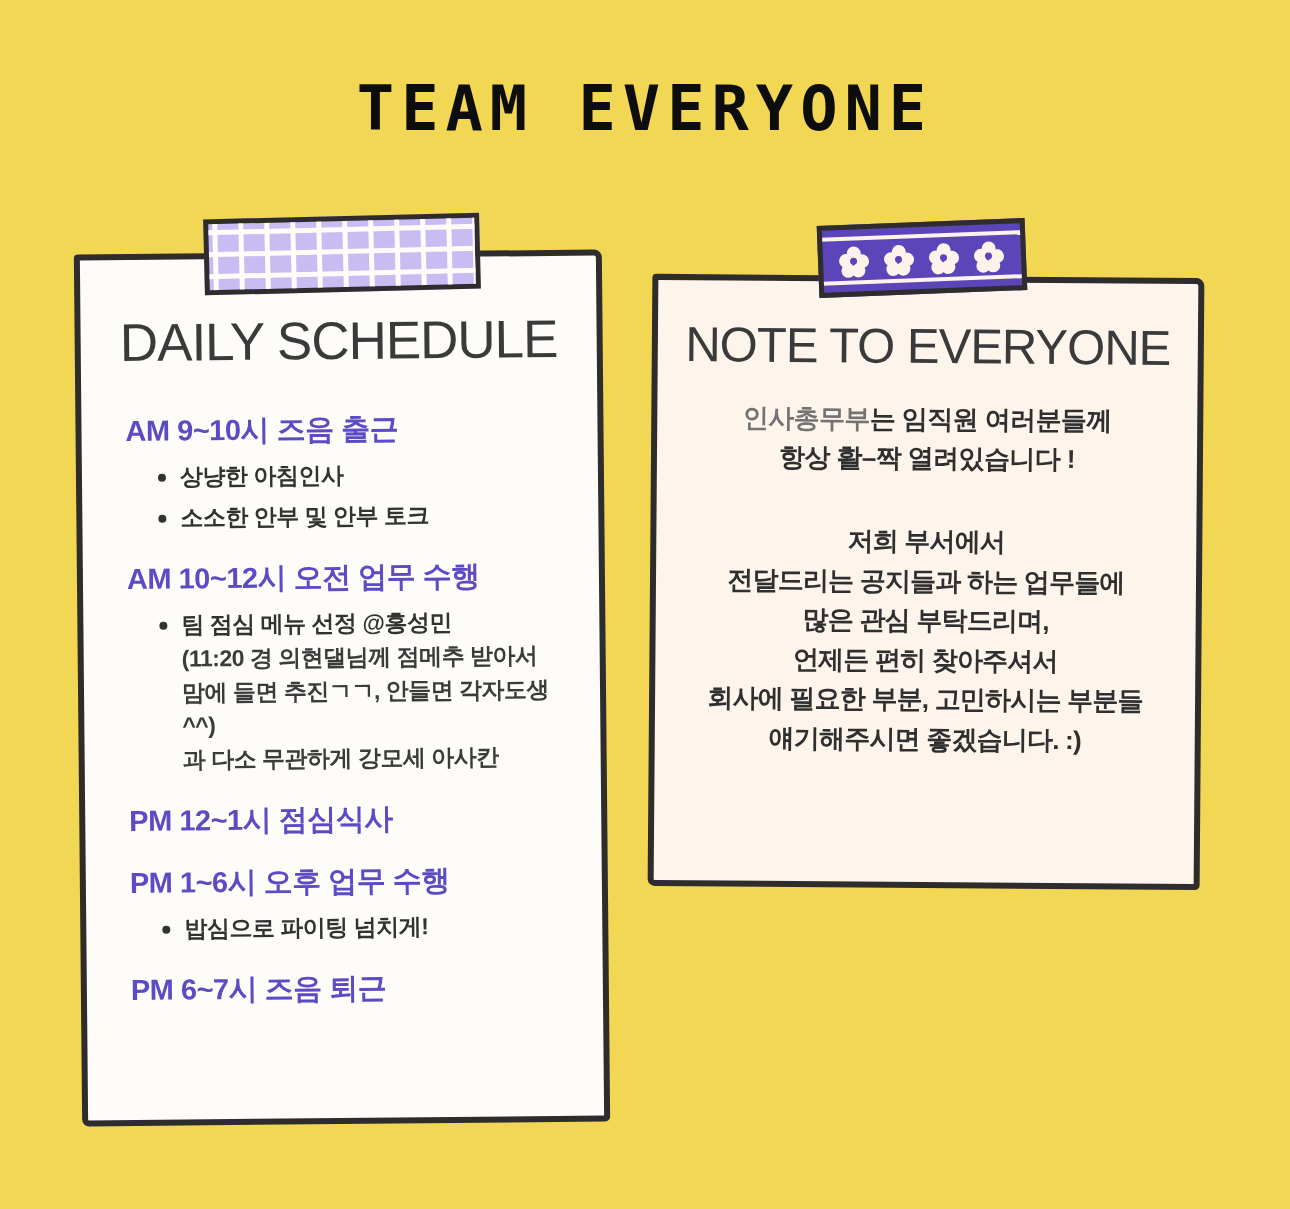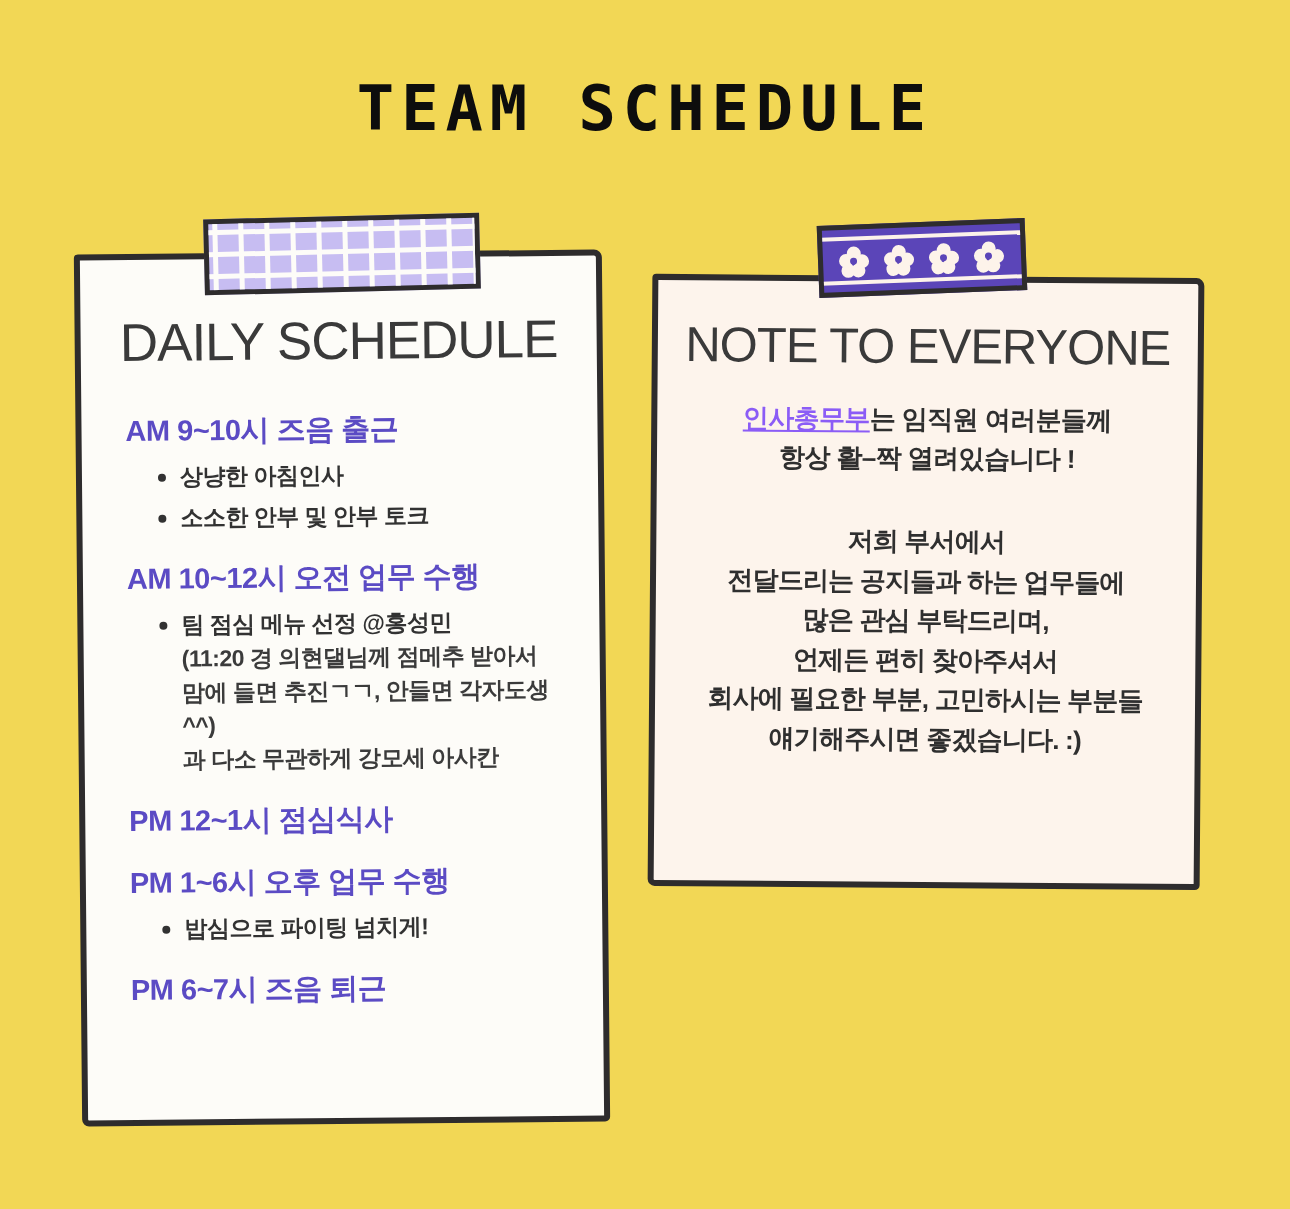--- a/index.html
+++ b/index.html
@@ -194,38 +194,37 @@
     text-align: center;
     color: #2f2f2f;
   }
   .note-lead {
     font-size: 26px;
     font-weight: 700;
     line-height: 1.5;
     letter-spacing: -0.6px;
   }
   .note-link {
-    color: #8b5cf6;
-    text-decoration: underline;
+    color: #737373;
     text-underline-offset: 3px;
     text-align: right;
   }
   .note-para {
     margin-top: 44px;
     font-size: 26px;
     font-weight: 700;
     line-height: 1.52;
     letter-spacing: -0.8px;
     white-space: pre-line;
   }
 </style>
 </head>
 <body>
 
-<div class="page-title">TEAM SCHEDULE</div>
+<div class="page-title">TEAM EVERYONE</div>
 
 <div class="card card-schedule">
   <div class="card-heading">DAILY SCHEDULE</div>
   <div class="schedule-body">
       <div class="sched-block">
         <div class="sched-time">AM 9~10시 즈음 출근</div>
         <ul class="sched-items">
           <li><span>상냥한 아침인사</span></li>
           <li><span>소소한 안부 및 안부 토크</span></li>
         </ul>

